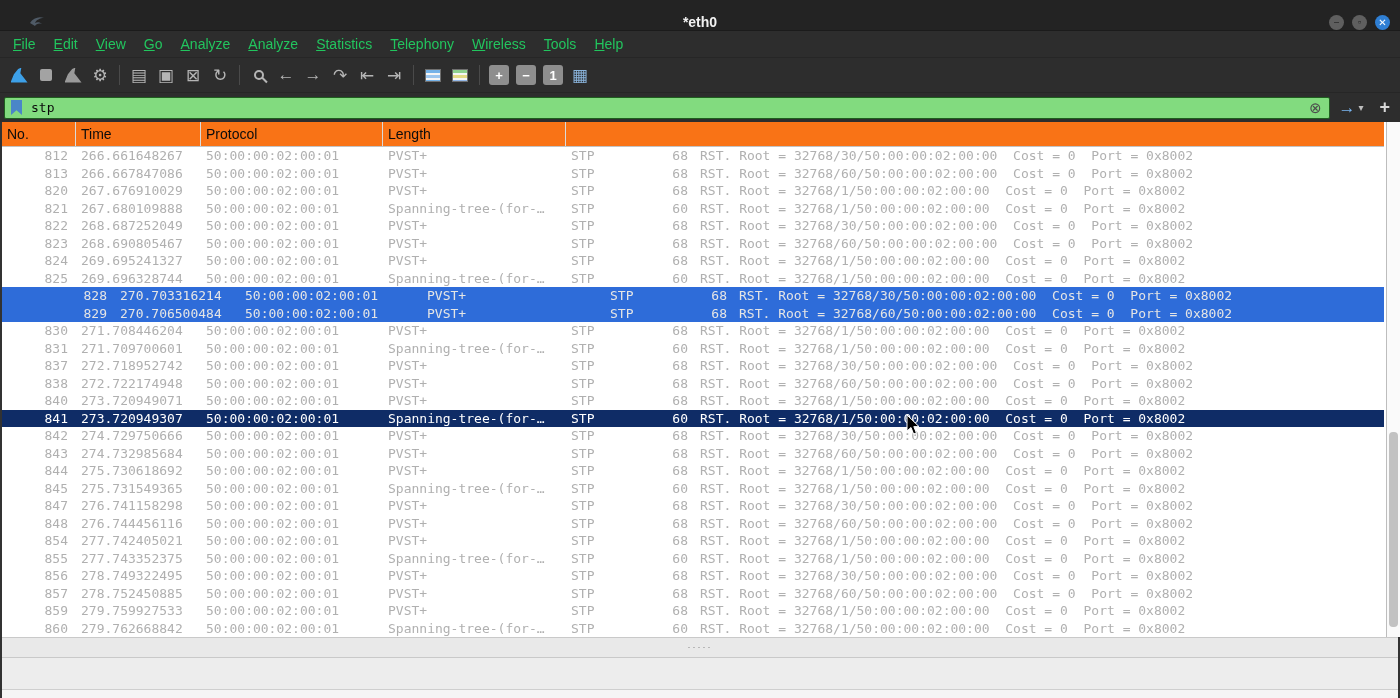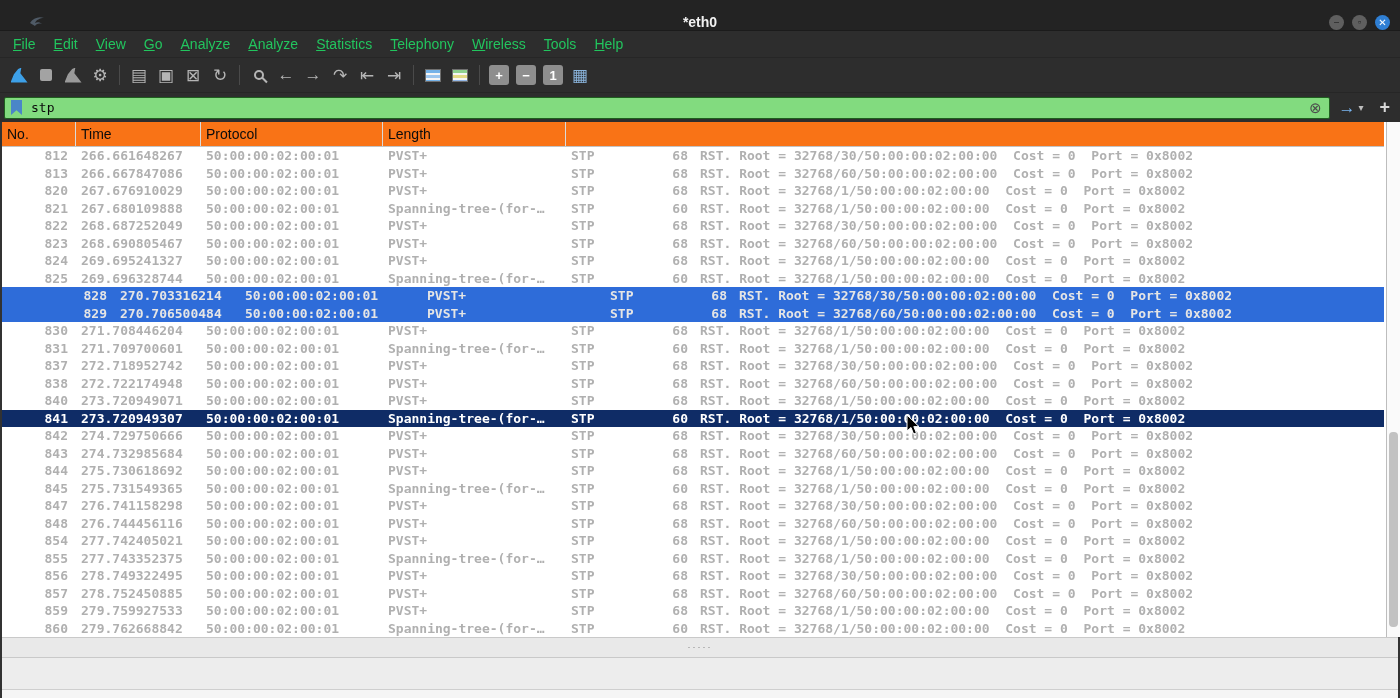--- a/index.html
+++ b/index.html
@@ -97,21 +97,20 @@
     width:calc(100% - 14px);
   }
   .hc {
     font-size:14px; color:#0c0c0c; line-height:24px; padding-left:5px;
     border-right:1px solid #dadada; overflow:hidden; white-space:nowrap;
   }
   .packet-list {
     height:490px; background:#ffffff; overflow:hidden;
     font-family:"DejaVu Sans Mono", monospace; font-size:13px;
     width:calc(100% - 14px);
-    font-weight:bold;
   }
   .prow {
     display:grid; grid-template-columns:var(--cols);
     height:17.5px; line-height:17.5px; color:var(--row-text,#b0b0b0);
   }
   .prow.selected { background:var(--row-selected-bg,#2e6cd9); color:#e5e5e5;padding-left:39px; }
   .prow.marked   { background:var(--row-marked-bg,#0f2c66);   color:#ffffff; }
   .pc { white-space:pre; overflow:hidden; padding-left:5px; }
   .pc-no  { text-align:right; padding-right:8px; padding-left:0; }
   .pc-len { text-align:right; padding-right:6px; padding-left:0; }

